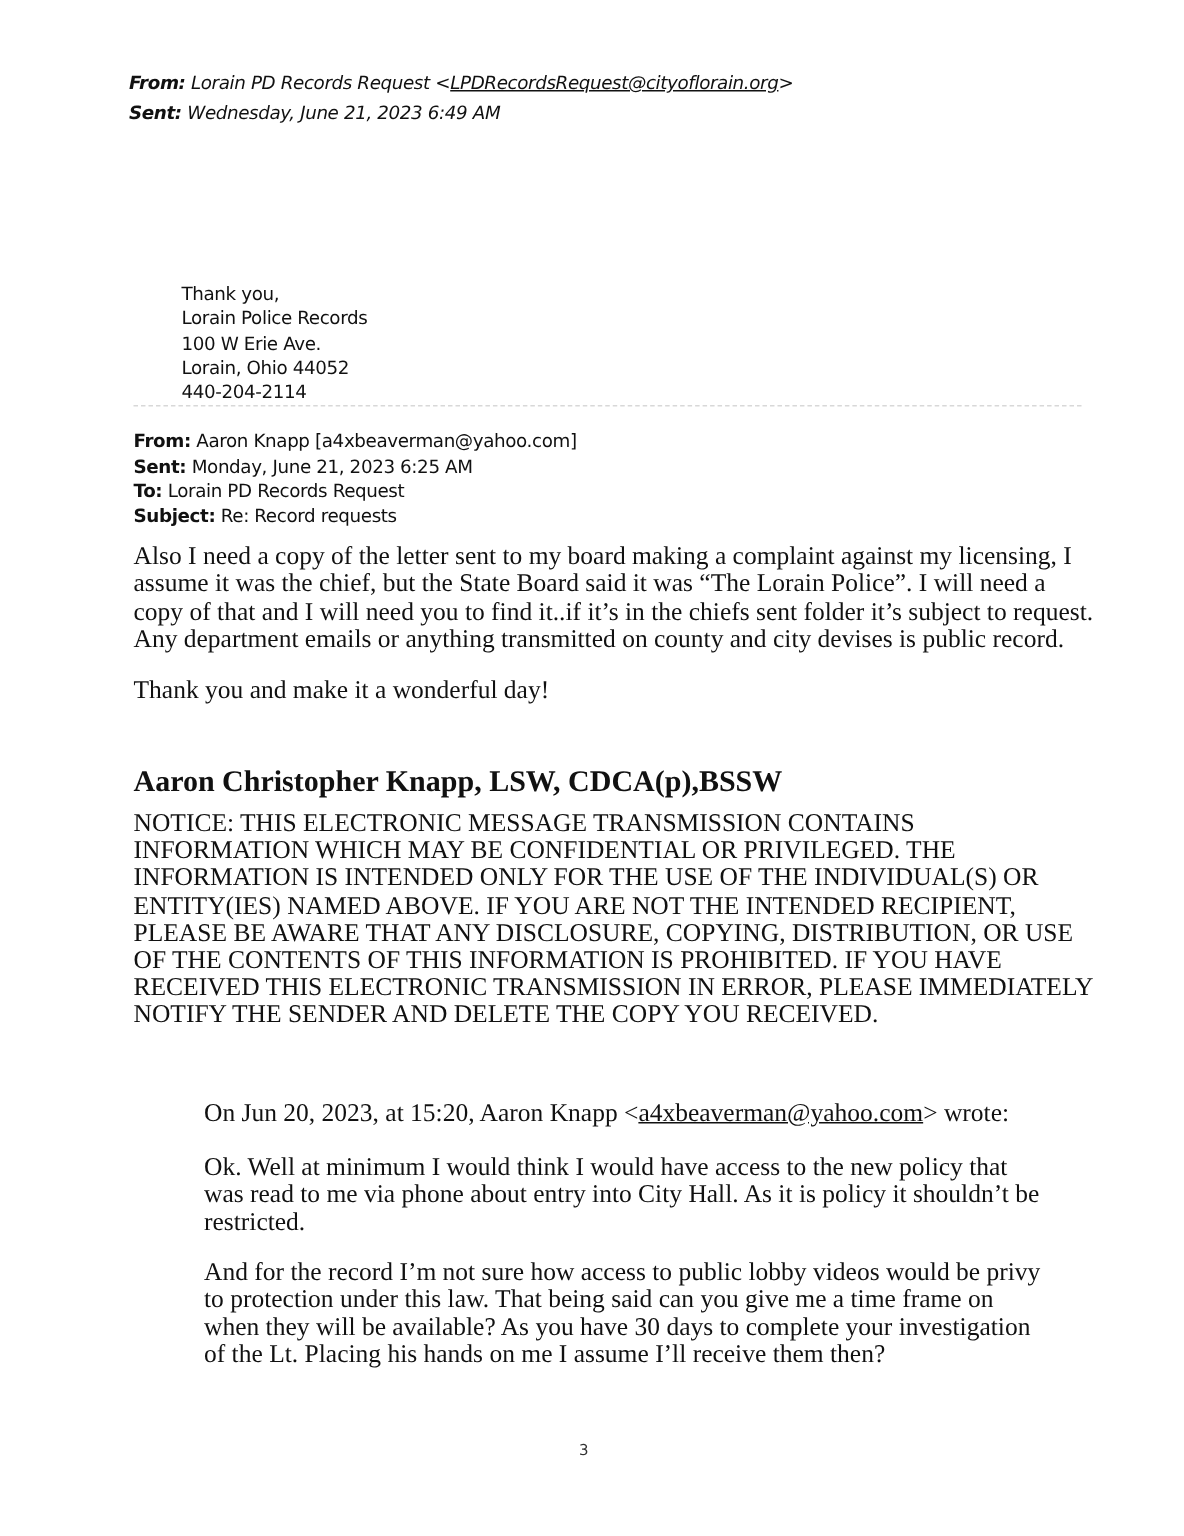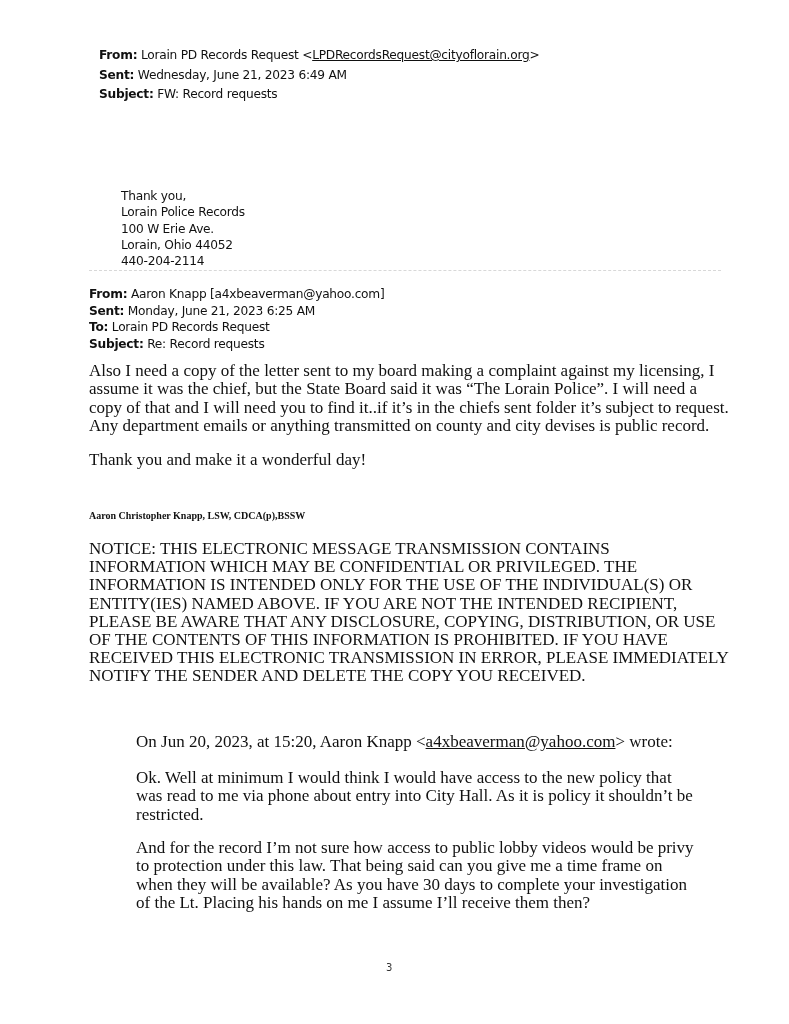--- a/index.html
+++ b/index.html
@@ -1,48 +1,44 @@
 <!DOCTYPE html>
 <html><head>
 <meta charset="utf-8">
 <style>
   html, body { margin: 0; padding: 0; background: #ffffff; }
   body { width: 789px; height: 1024px; position: relative; overflow: hidden; color: #111; }
   .sans { font-family: "DejaVu Sans", "Liberation Sans", sans-serif; font-size: 12.2px; letter-spacing: -0.25px; }
   .serif { font-family: "Liberation Serif", "DejaVu Serif", serif; font-size: 17px; }
-  .hdr { position: absolute; left: 99px; line-height: 19.5px; }
+  .hdr { position: absolute; left: 86px; line-height: 19.5px; font-style: italic; }
   .hdr div { white-space: nowrap; }
   .hdr b { font-weight: bold; }
   .link { text-decoration: underline; }
   .sig { position: absolute; left: 89px; top: 188px; line-height: 16.3px; }
   .sig div { white-space: nowrap; margin-left: 32px; }
   .sep { position: absolute; left: 89px; top: 270px; width: 632px; height: 0; border-top: 1px dashed #d8d8d8; }
   .hdr2 { position: absolute; left: 89px; top: 286px; line-height: 16.5px; }
   .hdr2 div { white-space: nowrap; }
   .para { position: absolute; left: 89px; width: 640px; line-height: 18.4px; margin: 0; }
-  .signame { position: absolute; left: 89px; top: 510px; font-weight: bold; font-size: 10px; white-space: nowrap; }
+  .signame { position: absolute; left: 89px; top: 510px; font-weight: bold; font-size: 20px; white-space: nowrap; }
   .notice { position: absolute; left: 89px; top: 540px; width: 640px; line-height: 18.2px; margin: 0; }
   .quote { position: absolute; left: 136px; width: 560px; line-height: 18.4px; margin: 0; }
   .pagenum { position: absolute; left: 386px; top: 962px; font-size: 10px; color: #333; }
 </style>
 </head>
 <body>
 
 <div class="hdr sans" style="top:46px;">
   <div>
     <b>From:</b>
     <span>Lorain PD Records Request &lt;</span><span class="link">LPDRecordsRequest@cityoflorain.org</span><span>&gt;</span>
   </div>
   <div>
     <b>Sent:</b>
     <span>Wednesday, June 21, 2023 6:49 AM</span>
-  </div>
-  <div>
-    <b>Subject:</b>
-    <span>FW: Record requests</span>
   </div>
 </div>
 
 <div class="sig sans">
   <div>Thank you,</div>
   <div>Lorain Police Records</div>
   <div>100 W Erie Ave.</div>
   <div>Lorain, Ohio 44052</div>
   <div>440-204-2114</div>
 </div>

